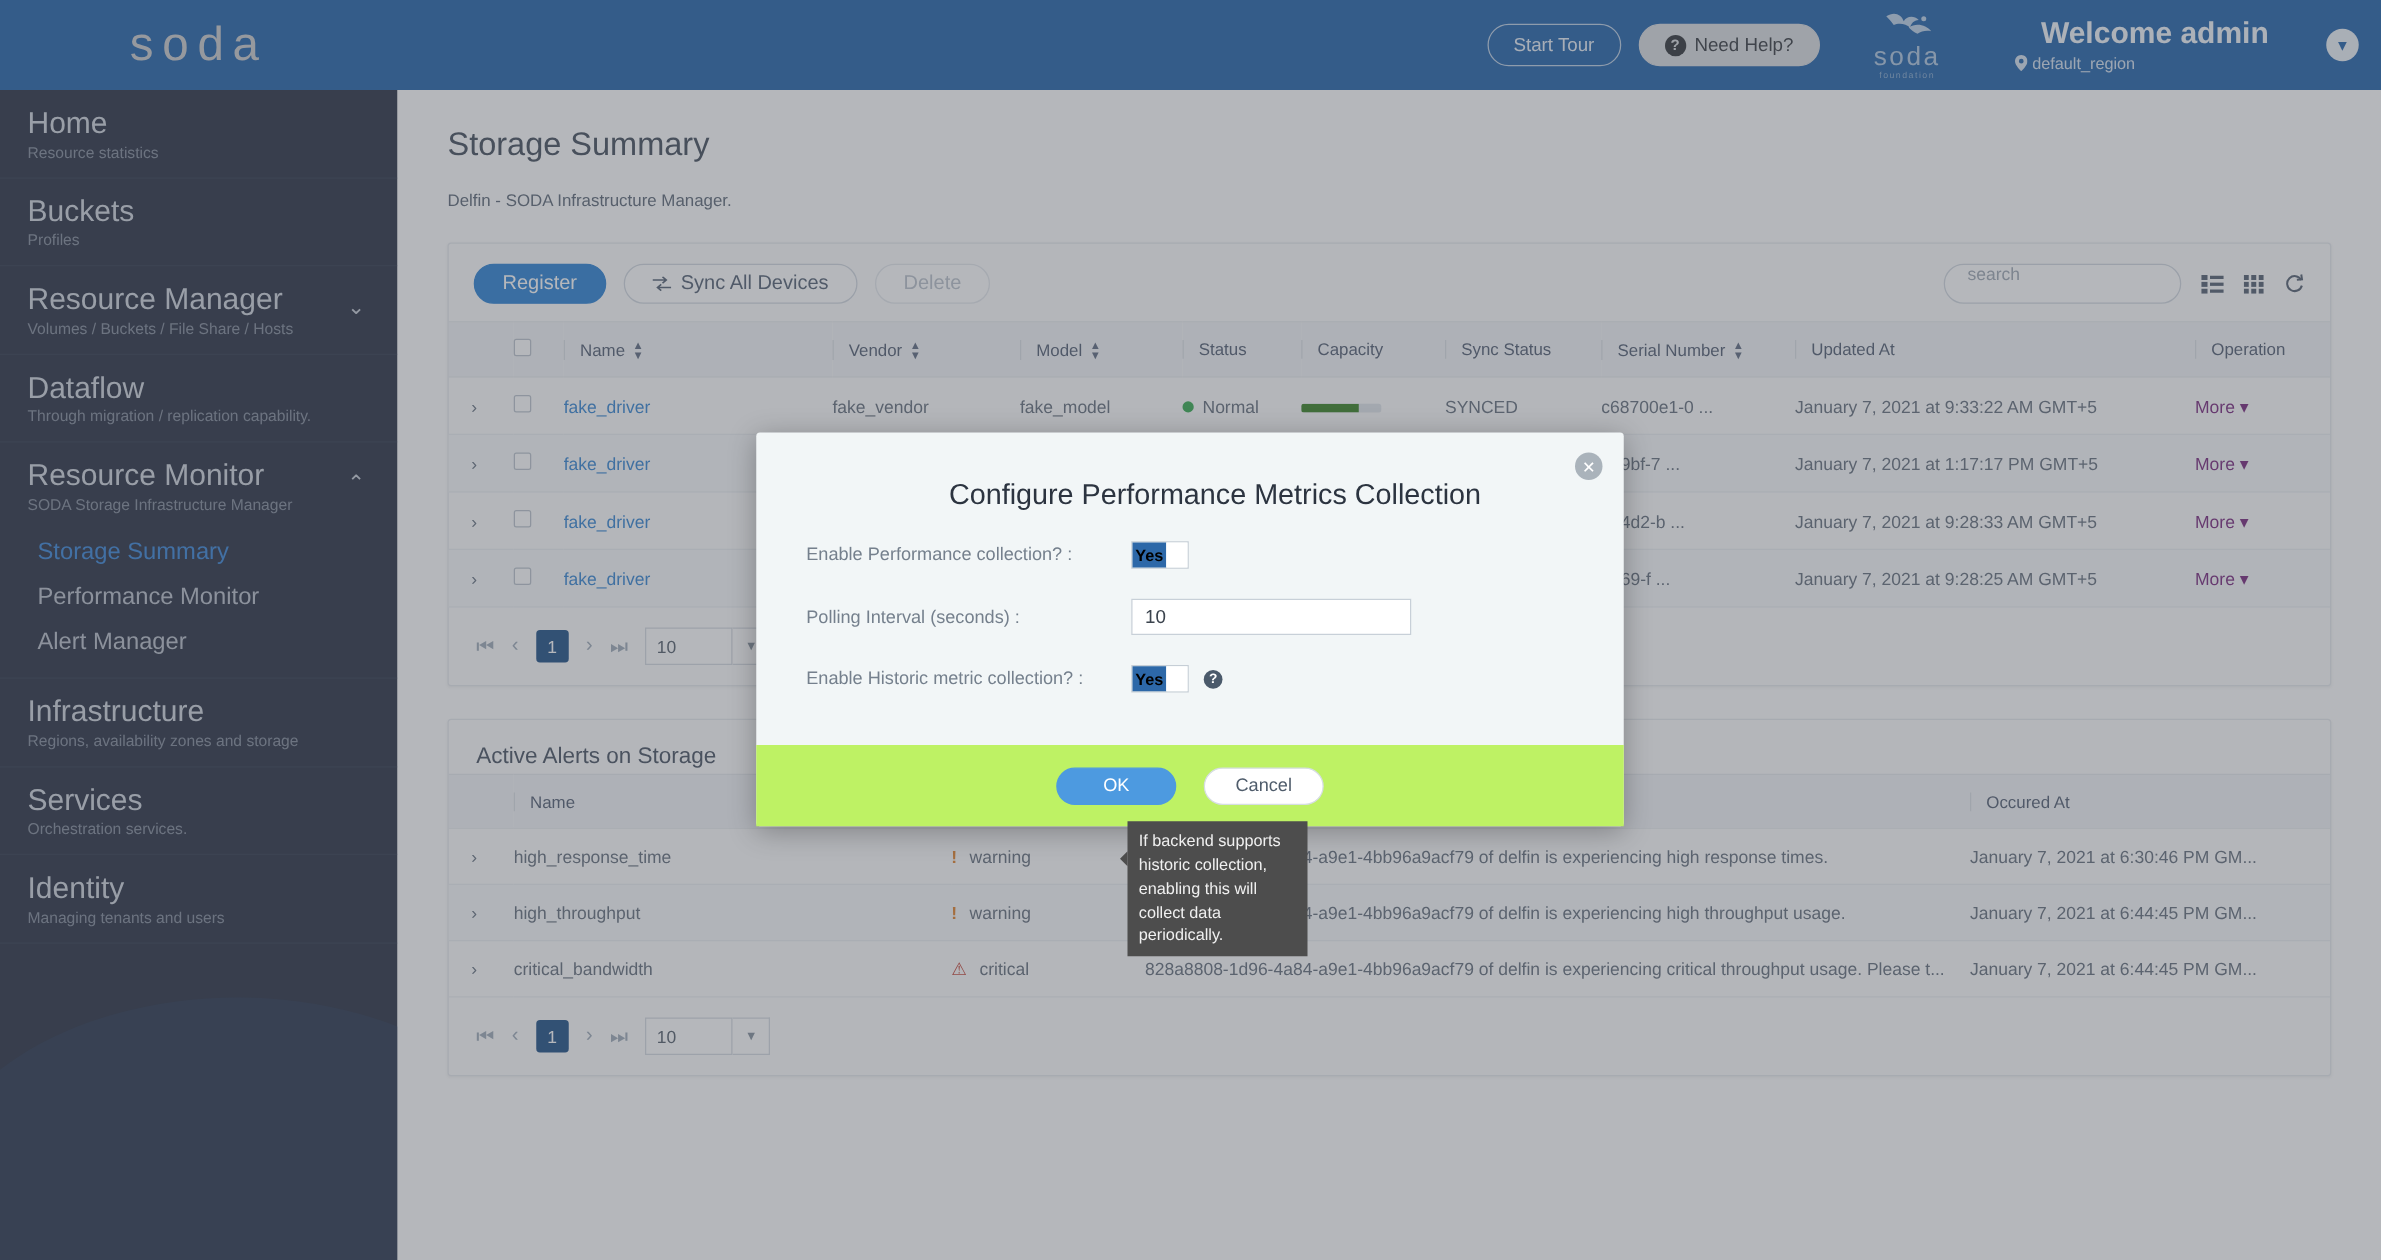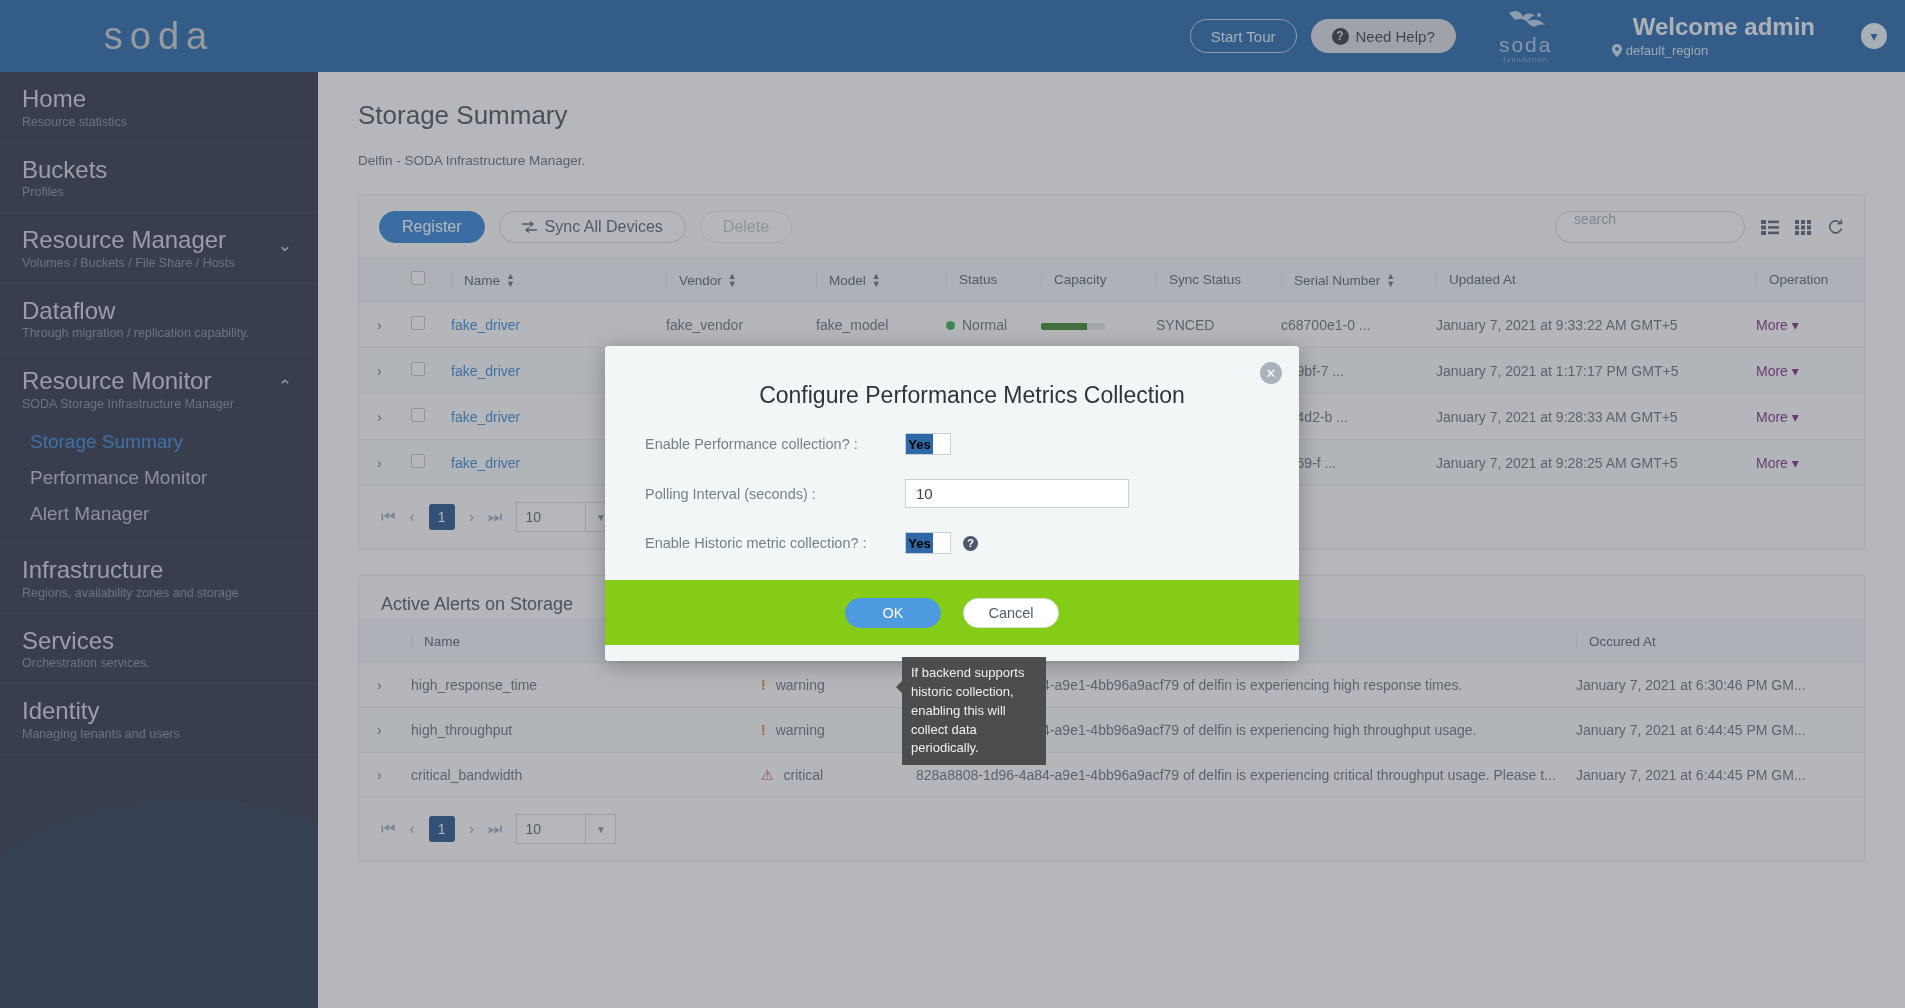--- a/index.html
+++ b/index.html
@@ -171,21 +171,21 @@
   #tooltip{
     position:absolute; left:297px; top:125px; width:144px;
     background:#4d4d4d; color:#f0f0f0; font-size:13px; line-height:1.45;
     padding:7px 9px; z-index:30;
   }
   #tooltip:before{
     content:""; position:absolute; left:-6px; top:24px;
     border-top:6px solid transparent; border-bottom:6px solid transparent; border-right:6px solid #4d4d4d;
   }
   #modal-footer{
-    position:absolute; left:0; bottom:16px; width:694px; height:65px; background:#84cc16;
+    position:absolute; left:0; bottom:0; width:694px; height:65px; background:#bef264;
     display:flex; align-items:center; justify-content:center; gap:22px;
   }
   .mbtn{
     height:30px; min-width:96px; border-radius:16px; display:flex; align-items:center;
     justify-content:center; font-size:14.5px; cursor:pointer;
   }
   #ok-button{ background:#4d9ae0; color:#fff; border:1px solid #4d9ae0; }
   #cancel-button{ background:#fff; color:#4f5c6b; border:1px solid #d6dde3; }
 </style>
 </head>

